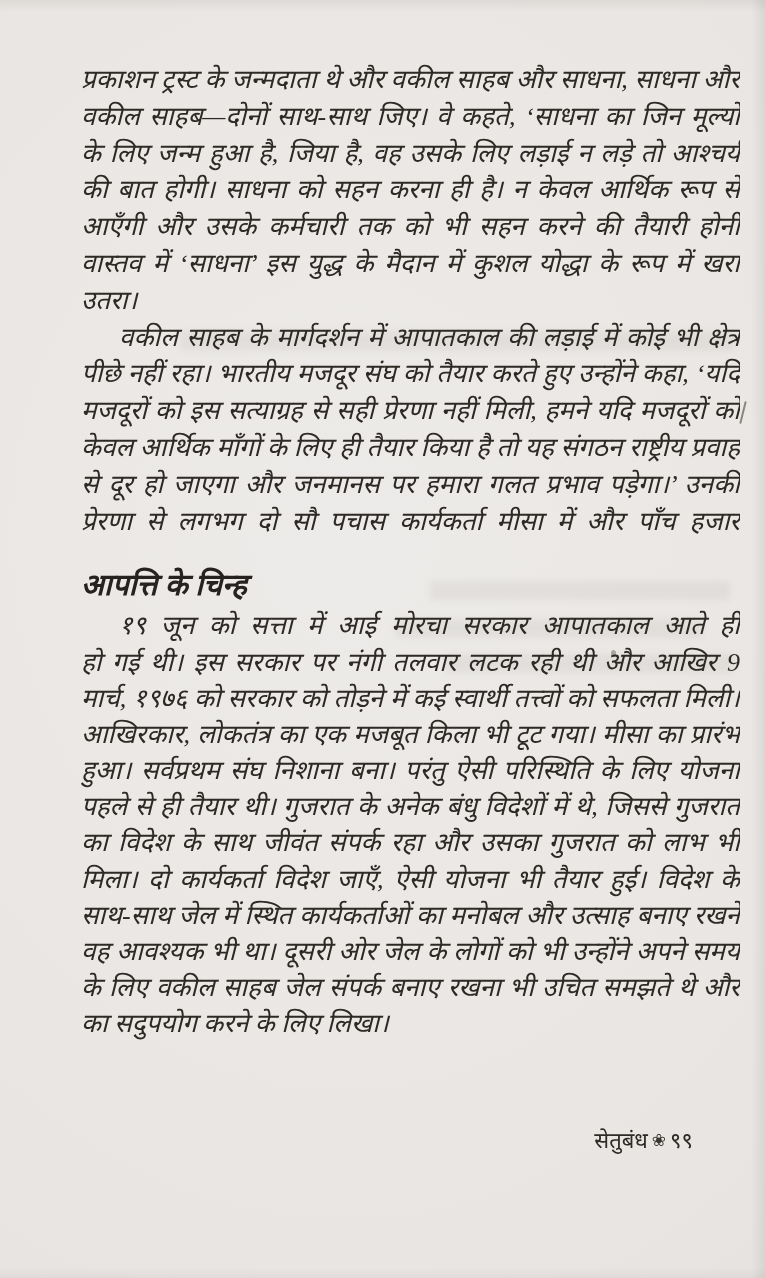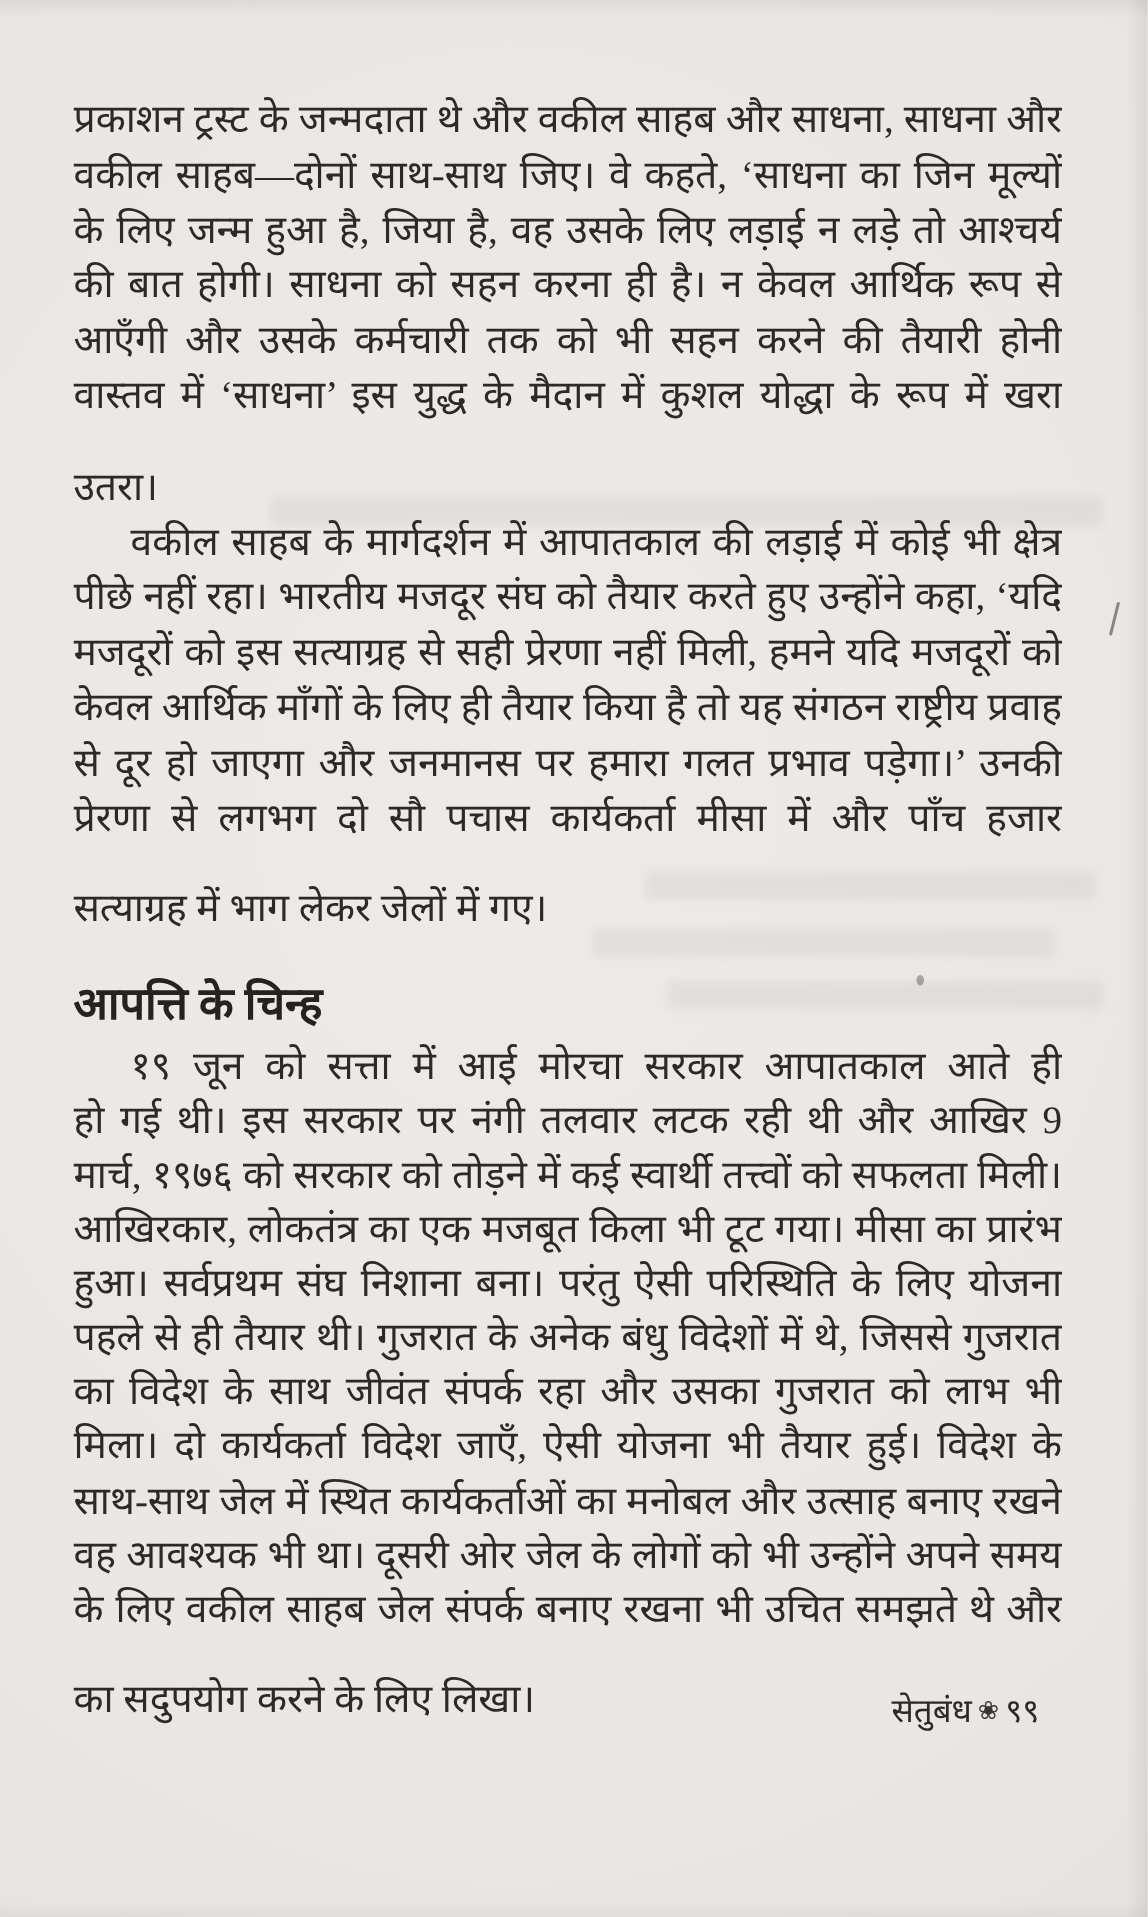--- a/index.html
+++ b/index.html
@@ -18,30 +18,30 @@
   }
   .edge-right{
     position:absolute;top:0;right:0;width:14px;height:100%;
     background:linear-gradient(to right, rgba(110,105,100,0), rgba(110,105,100,0.12));
   }
   .edge-bottom{
     position:absolute;bottom:0;left:0;width:100%;height:10px;
     background:linear-gradient(to top, rgba(110,105,100,0.07), rgba(110,105,100,0));
   }
   .col{
-    position:absolute;left:49px;top:62px;width:659px;
-    color:#2d2925;font-size:26px;
+    position:absolute;left:81px;top:62px;width:659px;
+    color:#2d2925;font-size:26px;font-style:italic;
   }
   .line{
     height:36.8px;line-height:36.8px;
     text-align:justify;text-align-last:justify;
     overflow:hidden;
   }
   .line.l2{height:36.2px;line-height:36.2px;}
-  .line.last{text-align-last:left;margin-top:24px;}
+  .line.last{text-align-last:left;}
   .line.indent{text-indent:38px;}
   .heading{
     font-size:30px;font-weight:bold;color:#262220;
     height:46px;line-height:46px;margin:22px 0 0 0;
     text-align:left;
   }
   .footer{
     position:absolute;top:1124px;right:72px;
     font-size:22px;color:#2d2925;white-space:nowrap;
   }
@@ -88,21 +88,20 @@
     <div class="line">आएँगी और उसके कर्मचारी तक को भी सहन करने की तैयारी होनी चाहिए।’</div>
     <div class="line">वास्तव में ‘साधना’ इस युद्ध के मैदान में कुशल योद्धा के रूप में खरा</div>
     <div class="line last">उतरा।</div>
 
     <div class="line indent">वकील साहब के मार्गदर्शन में आपातकाल की लड़ाई में कोई भी क्षेत्र</div>
     <div class="line">पीछे नहीं रहा। भारतीय मजदूर संघ को तैयार करते हुए उन्होंने कहा, ‘यदि</div>
     <div class="line">मजदूरों को इस सत्याग्रह से सही प्रेरणा नहीं मिली, हमने यदि मजदूरों को</div>
     <div class="line">केवल आर्थिक माँगों के लिए ही तैयार किया है तो यह संगठन राष्ट्रीय प्रवाह</div>
     <div class="line">से दूर हो जाएगा और जनमानस पर हमारा गलत प्रभाव पड़ेगा।’ उनकी इस</div>
     <div class="line">प्रेरणा से लगभग दो सौ पचास कार्यकर्ता मीसा में और पाँच हजार कार्यकर्ता</div>
-    <div class="line last">सत्याग्रह में भाग लेकर जेलों में गए।</div>
 
     <h2 class="heading">आपत्ति के चिन्ह</h2>
 
     <div class="line l2 indent">१९ जून को सत्ता में आई मोरचा सरकार आपातकाल आते ही विचलित</div>
     <div class="line l2">हो गई थी। इस सरकार पर नंगी तलवार लटक रही थी और आखिर 9</div>
     <div class="line l2">मार्च, १९७६ को सरकार को तोड़ने में कई स्वार्थी तत्त्वों को सफलता मिली।</div>
     <div class="line l2">आखिरकार, लोकतंत्र का एक मजबूत किला भी टूट गया। मीसा का प्रारंभ</div>
     <div class="line l2">हुआ। सर्वप्रथम संघ निशाना बना। परंतु ऐसी परिस्थिति के लिए योजना</div>
     <div class="line l2">पहले से ही तैयार थी। गुजरात के अनेक बंधु विदेशों में थे, जिससे गुजरात</div>
     <div class="line l2">का विदेश के साथ जीवंत संपर्क रहा और उसका गुजरात को लाभ भी</div>

